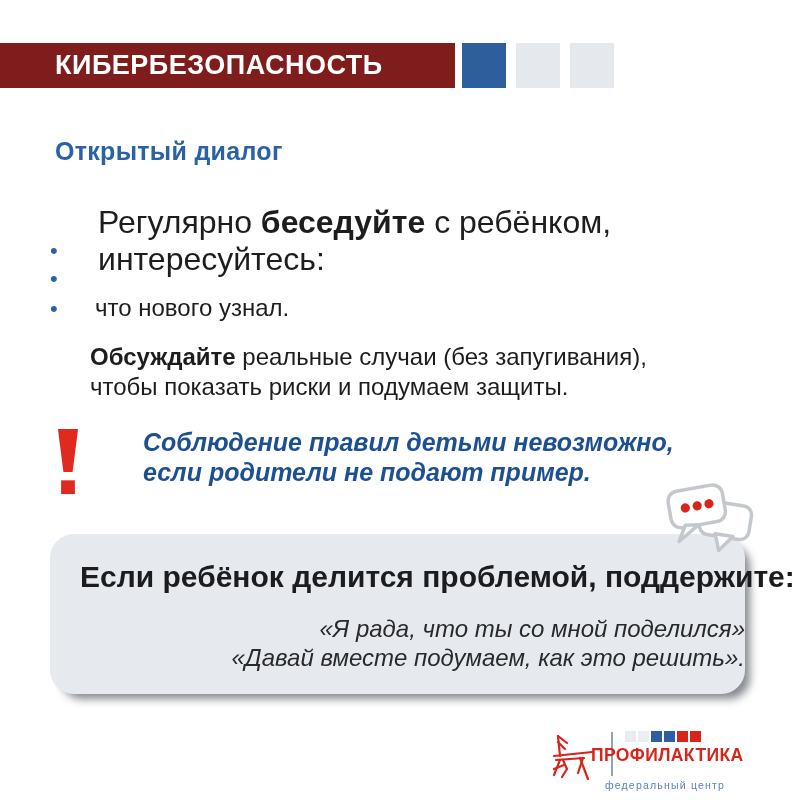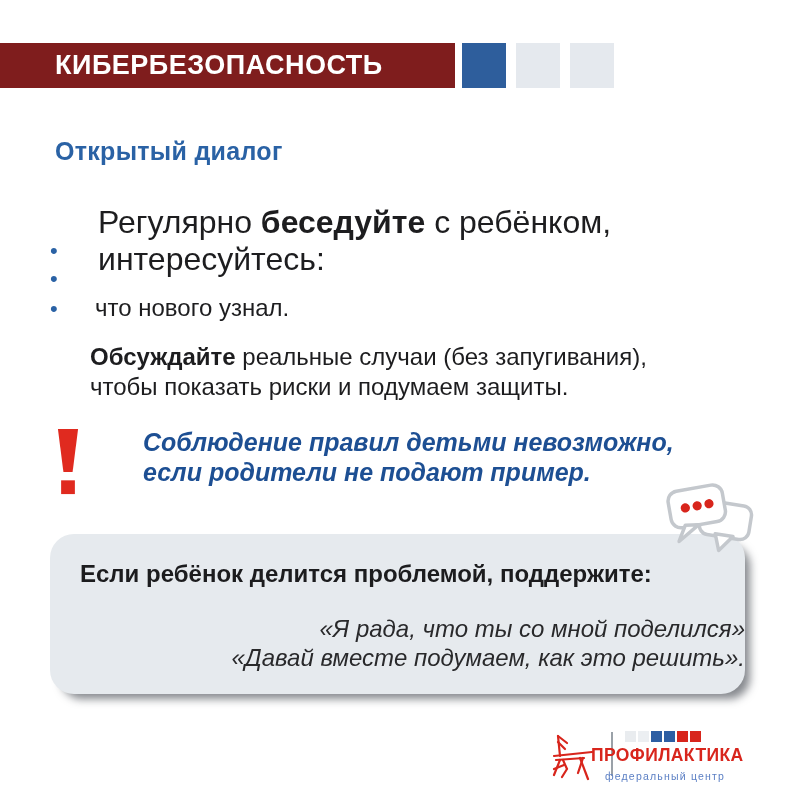--- a/index.html
+++ b/index.html
@@ -50,35 +50,35 @@
 
   
   .support-box{
     position:absolute;left:50px;top:534px;width:695px;height:160px;
     background:#e6eaee;border-radius:24px;
     box-shadow:8px 8px 9px -3px rgba(35,40,50,0.55);
     z-index:2;
   }
   .support-heading{
     position:absolute;left:30px;top:26px;
-    font-size:24px;font-weight:bold;color:#1c1c1e;white-space:nowrap;
+    font-size:30px;font-weight:bold;color:#1c1c1e;white-space:nowrap;
   }
   .support-quotes{
     position:absolute;left:0;top:80px;width:100%;
     text-align:right;font-style:italic;font-size:24px;line-height:29px;color:#29292b;
   }
 
   
   .brand-mark{position:absolute;left:546px;top:729px;width:50px;height:52px;}
   .footer-divider{position:absolute;left:611px;top:732px;width:2px;height:44px;background:#9aa1a8;}
   .logo{position:absolute;left:591px;top:731px;width:148px;}
   .logo-squares{display:flex;gap:2px;margin-left:34px;}
   .logo-squares span{width:11px;height:11px;display:block;}
   .logo-name{color:#d8251c;font-weight:bold;font-size:17.5px;letter-spacing:0.4px;margin-top:3px;white-space:nowrap;}
-  .logo-sub{color:#5b7fc4;font-size:10.5px;letter-spacing:1.2px;text-align:center;margin-top:4px;white-space:nowrap;}
+  .logo-sub{color:#5b7fc4;font-size:10.5px;letter-spacing:1.2px;text-align:center;margin-top:13px;white-space:nowrap;}
 </style>
 </head>
 <body>
 
 <div class="header-bar">
   <span class="header-title">КИБЕРБЕЗОПАСНОСТЬ</span>
 </div>
 <div class="deco-sq blue"></div>
 <div class="deco-sq g1"></div>
 <div class="deco-sq g2"></div>

